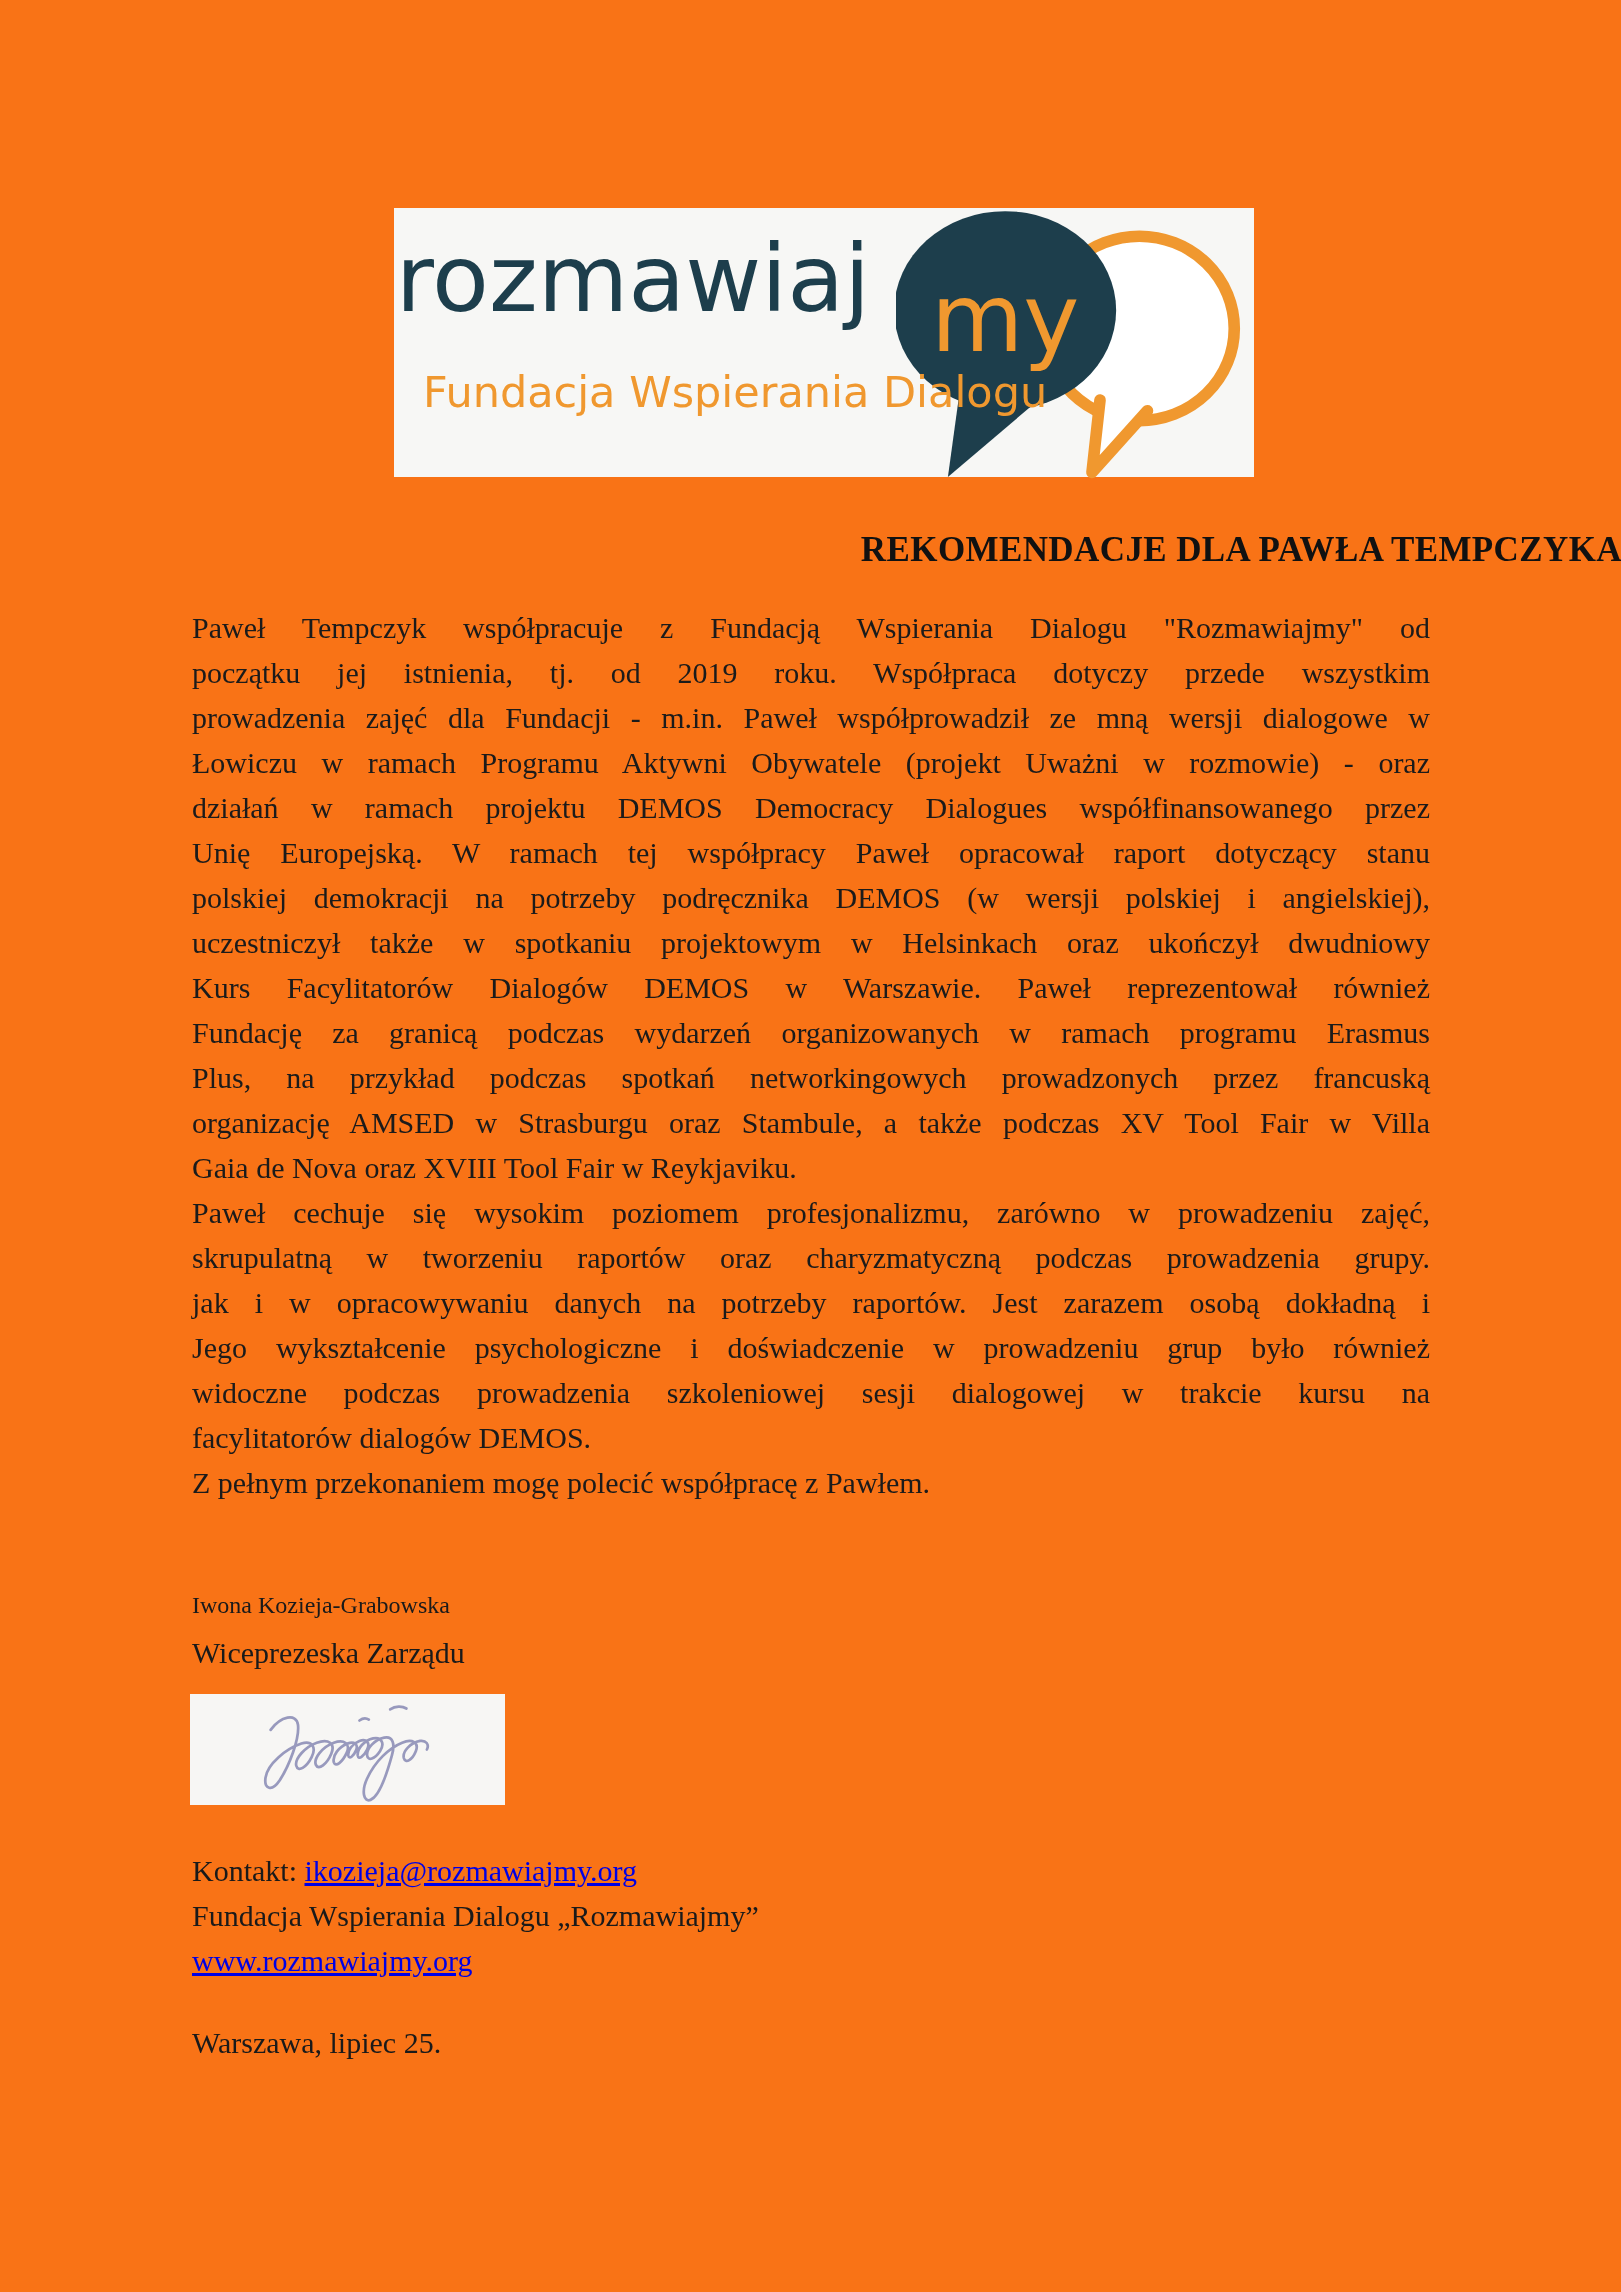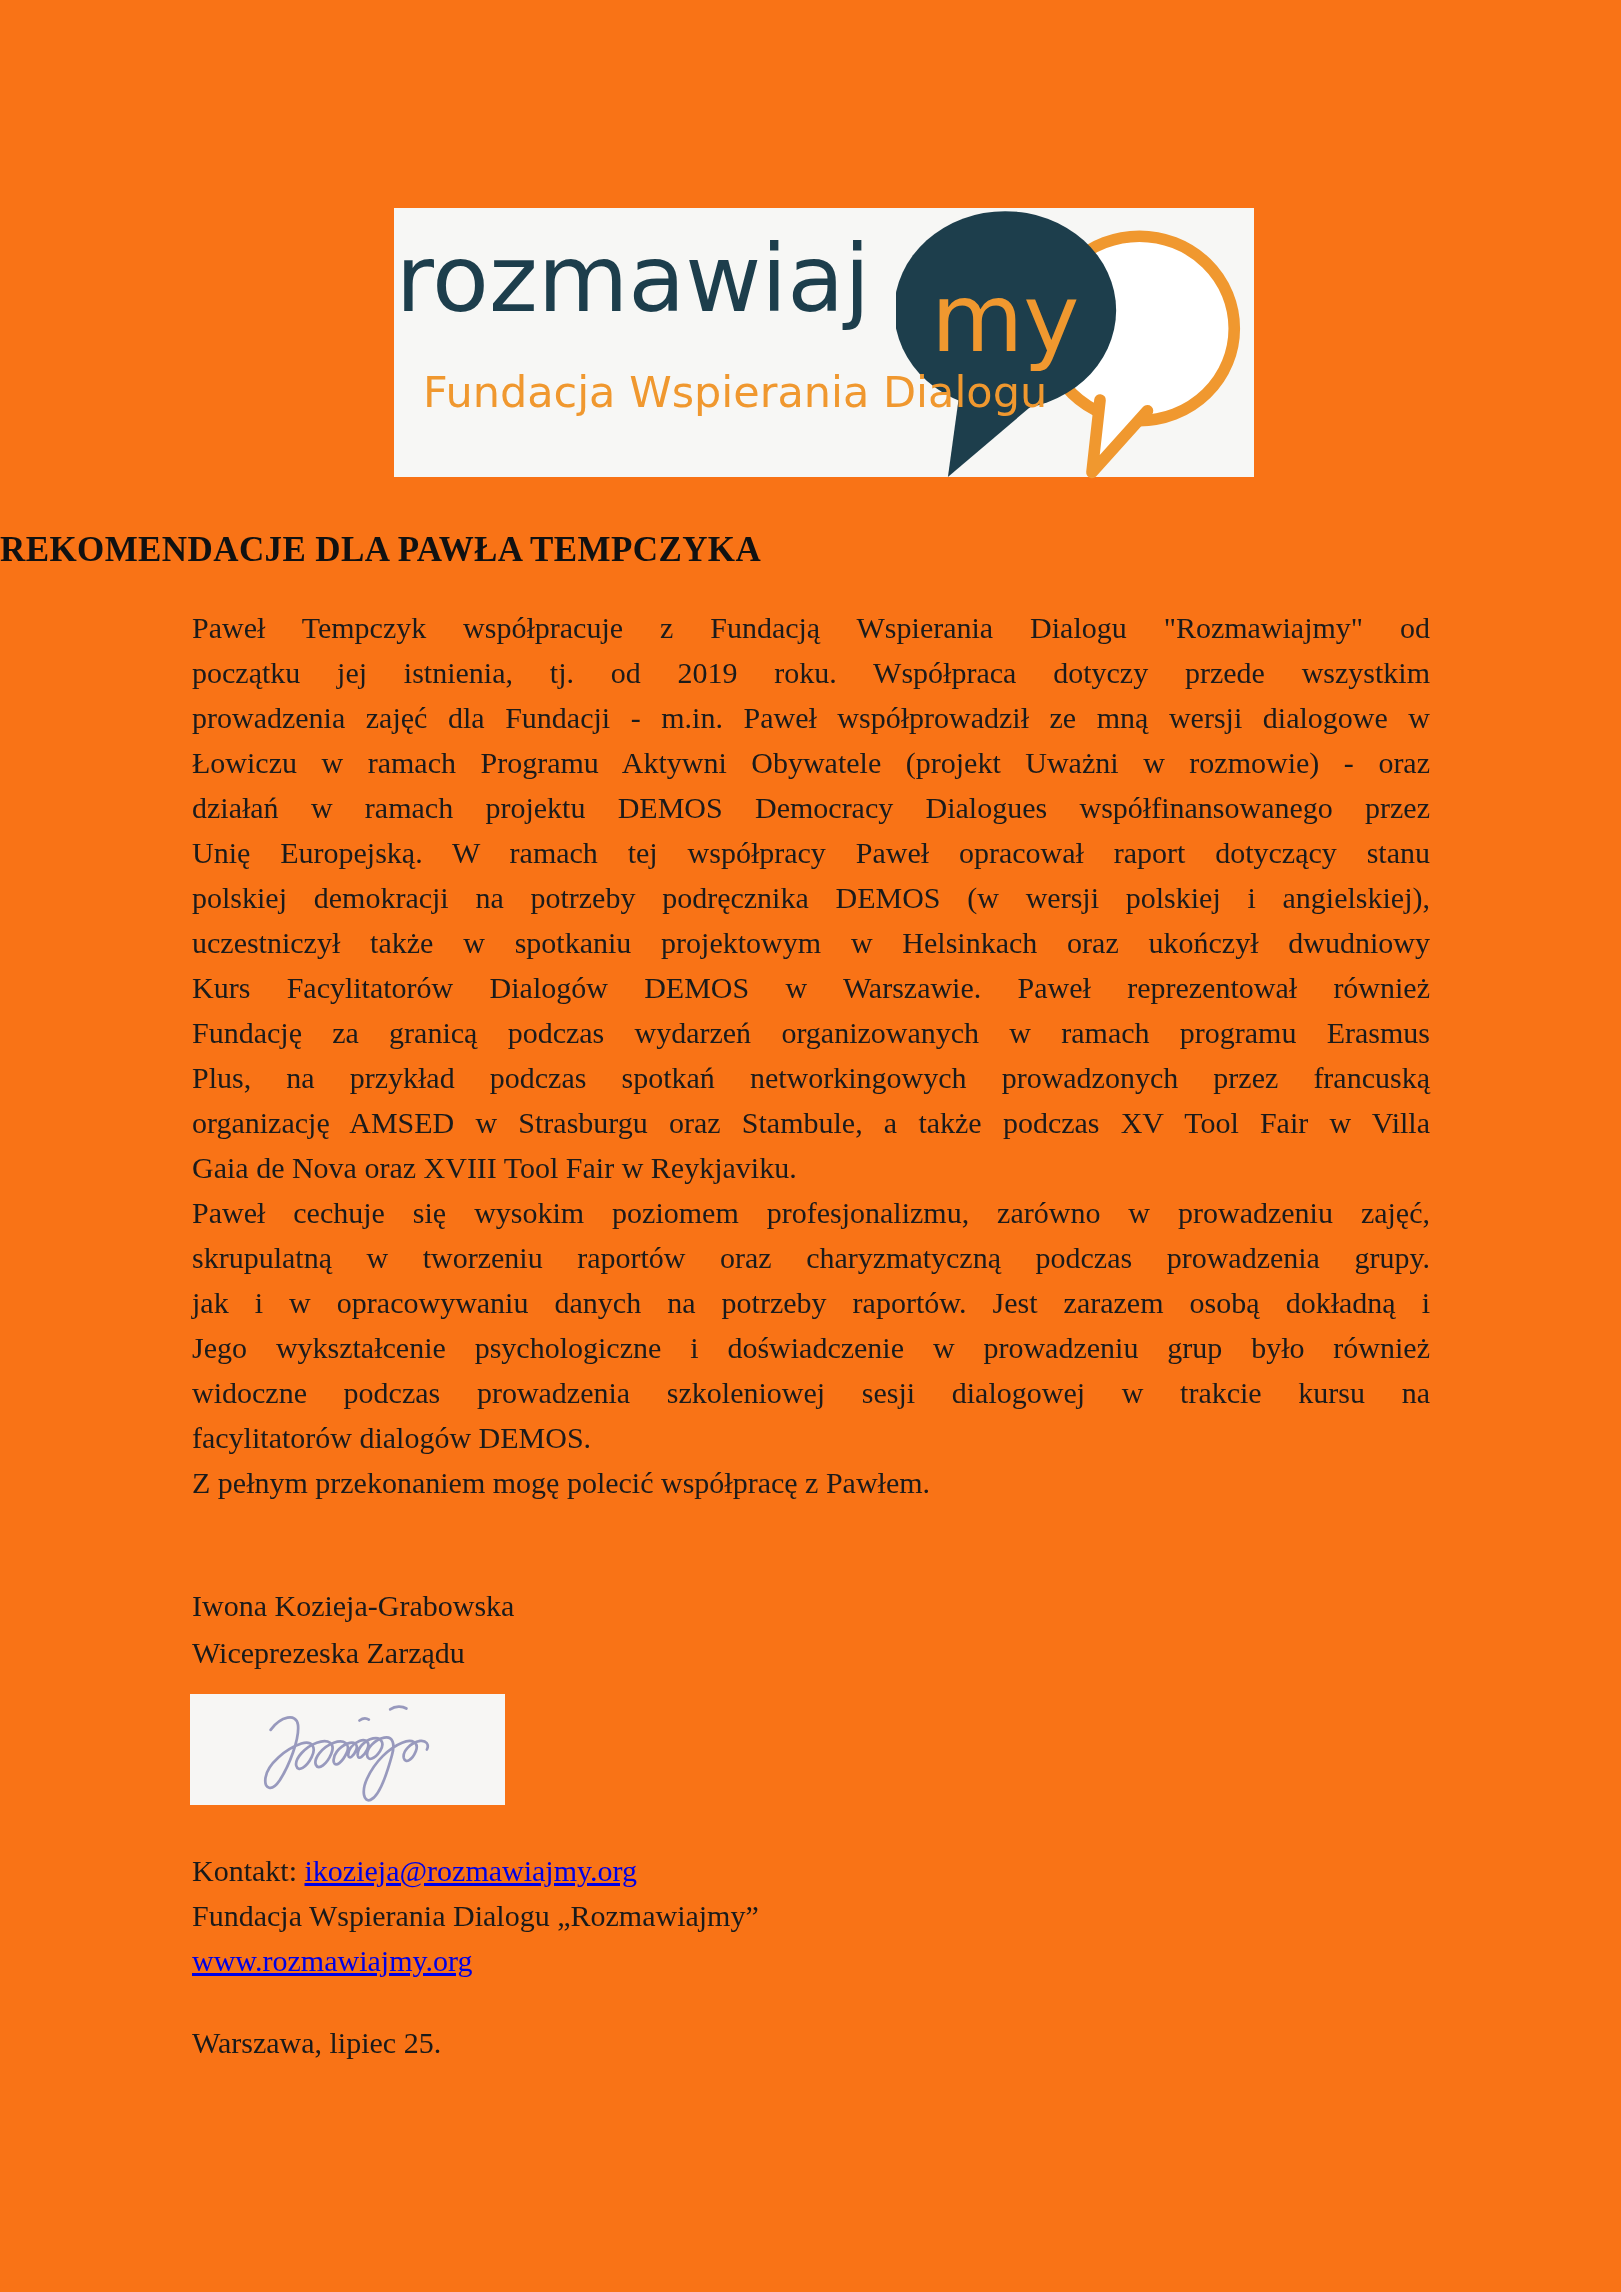--- a/index.html
+++ b/index.html
@@ -28,38 +28,38 @@
   .logo-tagline{
     position:absolute; left:29px; top:159px;
     font-family:"DejaVu Sans", sans-serif;
     font-size:43px; font-weight:400;
     color:#f0982f; white-space:nowrap; letter-spacing:0px;
   }
 
   
   .doc-title{
     position:absolute; left:0; top:530px; width:100%;
-    text-align:left; font-weight:bold; font-size:35px;
+    text-align:right; font-weight:bold; font-size:35px;
     letter-spacing:0.4px; color:#111111;
   }
 
   
   .body-text{
     position:absolute; left:192px; top:605px; width:1238px;
     font-size:30px; color:#1b1b1b;
   }
   .jline{
     height:45px; line-height:45px;
     text-align:justify; text-align-last:justify;
     white-space:nowrap; overflow:visible;
   }
   .jline.jlast{ text-align-last:left; }
 
   
-  .sig-name{ position:absolute; left:192px; top:1583px; font-size:30px; line-height:45px; }
+  .sig-name{ position:absolute; left:192px; top:1583px; font-size:24px; line-height:45px; }
   .sig-role{ position:absolute; left:192px; top:1630px; font-size:30px; line-height:45px; }
   .sig-image{
     position:absolute; left:190px; top:1694px; width:315px; height:111px;
     background:#f7f6f4;
   }
 
   
   .contact{ position:absolute; left:192px; top:1848px; font-size:30px; }
   .contact .cline{ height:45px; line-height:45px; white-space:nowrap; }
   .doc-link{ color:#0000e6; text-decoration:underline; cursor:pointer; }

